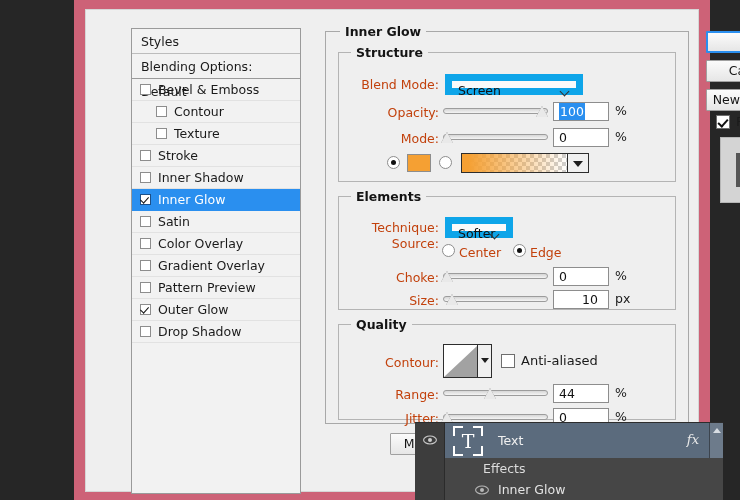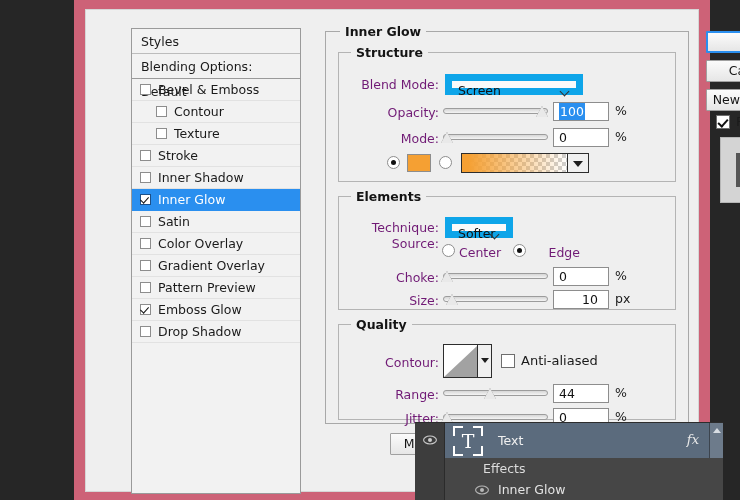--- a/index.html
+++ b/index.html
@@ -131,21 +131,21 @@
   }
 
   #structure { left: 12px; top: 20px; width: 338px; height: 130px; }
   #elements  { left: 12px; top: 164px; width: 338px; height: 114px; }
   #quality   { left: 12px; top: 292px; width: 338px; height: 96px; }
 
   .field-label {
     position: absolute;
     text-align: right;
     font-size: 12.5px;
-    color: #701a75;
+    color: #c2410c;
     line-height: 16px;
   }
   .unit {
     position: absolute;
     font-size: 12.5px;
     line-height: 16px;
   }
 
   
   .select {
@@ -545,21 +545,21 @@
       <div class="style-row">
         <span class="cb"></span>
         <span>Gradient Overlay</span>
       </div>
       <div class="style-row">
         <span class="cb"></span>
         <span>Pattern Preview</span>
       </div>
       <div class="style-row">
         <span class="cb checked"></span>
-        <span>Emboss Glow</span>
+        <span>Outer Glow</span>
       </div>
       <div class="style-row">
         <span class="cb"></span>
         <span>Drop Shadow</span>
       </div>
     </div>
 
     <div id="inner-glow-group">
       <div class="group-title" id="igt">Inner Glow</div>
 
@@ -607,21 +607,21 @@
         <div class="field-label" style="left:8px; top:23px; width:92px;">Technique:</div>
         <div class="select" style="left:106px; top:20px; width:68px;">
           <span>Softer</span>
           <span class="chev"></span>
         </div>
 
         <div class="field-label" style="left:8px; top:39px; width:92px;">Source:</div>
         <div class="radio" style="left:103px; top:47px;"></div>
         <div class="field-label" style="left:120px; top:48px; width:60px; text-align:left;">Center</div>
         <div class="radio on" style="left:174px; top:47px;"></div>
-        <div class="field-label" style="left:191px; top:48px; width:50px; text-align:right;">Edge</div>
+        <div class="field-label" style="left:191px; top:48px; width:50px; text-align:left;">Edge</div>
 
         <div class="field-label" style="left:8px; top:73px; width:92px;">Choke:</div>
         <div class="slider" style="left:104px; top:71px; width:105px;">
           <div class="track"></div>
           <div class="thumb" style="left:-2px;"></div>
         </div>
         <div class="num" style="left:214px; top:70px; width:56px;">
           <span>0</span>
         </div>
         <div class="unit" style="left:276px; top:71px;">%</div>

